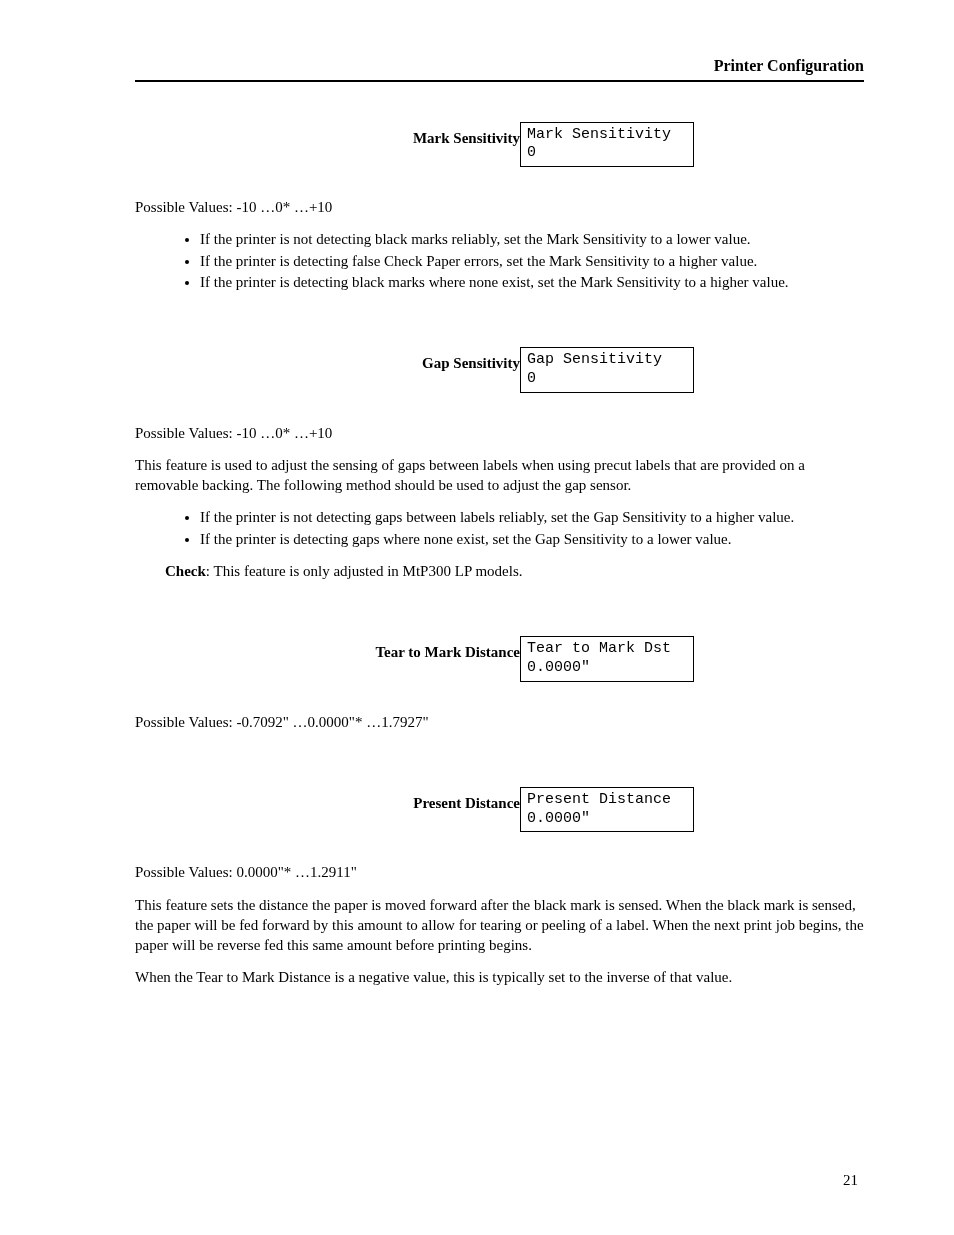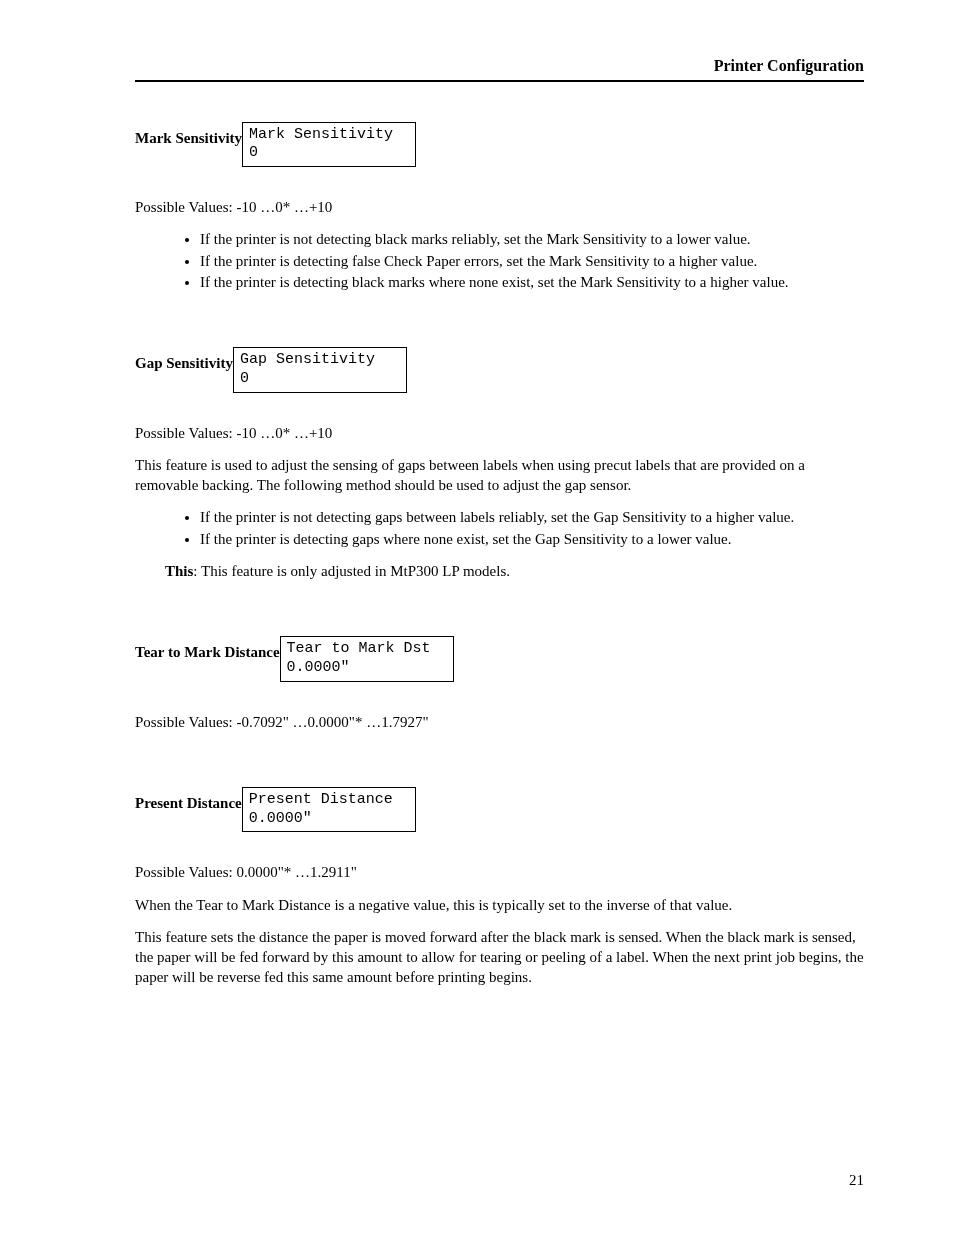--- a/index.html
+++ b/index.html
@@ -26,21 +26,21 @@
     border-bottom: 2px solid #000;
     padding-bottom: 3px;
     margin-bottom: 40px;
   }
   .section {
     margin-bottom: 55px;
   }
   .section-head {
     display: flex;
     align-items: flex-start;
-    justify-content: flex-start;
+    justify-content: flex-end;
     margin-bottom: 30px;
   }
   .section-title {
     font-weight: bold;
     font-size: 15px;
     padding-top: 6px;
   }
   .display-box {
     border: 1.5px solid #000;
     font-family: "Courier New", Courier, monospace;
@@ -65,21 +65,21 @@
     margin: 1px 0;
   }
   .note-indent {
     margin-left: 30px;
     margin-top: 12px;
   }
   .bold { font-weight: bold; }
   .page-number {
     position: absolute;
     bottom: 45px;
-    right: 90px;
+    right: 96px;
     font-size: 15px;
     text-align: center;
   }
 </style>
 </head>
 <body>
 
 <div class="page">
 
   <div class="page-header">Printer Configuration</div>
@@ -108,21 +108,21 @@
         <div class="line2">0</div>
       </div>
     </div>
     <div class="possible-values">Possible Values:  -10 …0* …+10</div>
     <div class="body-text">This feature is used to adjust the sensing of gaps between labels when using precut labels that are provided on a removable backing.  The following method should be used to adjust the gap sensor.</div>
     <ul class="bullets">
       <li>If the printer is not detecting gaps between labels reliably, set the Gap Sensitivity to a higher value.</li>
       <li>If the printer is detecting gaps where none exist, set the Gap Sensitivity to a lower value.</li>
     </ul>
     <div class="note-indent">
-      <span class="bold">This</span><span>: This feature is only adjusted in MtP300 LP models.</span>
+      <span class="bold">Check</span><span>: This feature is only adjusted in MtP300 LP models.</span>
     </div>
   </div>
 
   <div class="section">
     <div class="section-head">
       <div class="section-title">Tear to Mark Distance</div>
       <div class="display-box">
         <div>Tear to Mark Dst</div>
         <div class="line2">0.0000"</div>
       </div>
@@ -132,18 +132,18 @@
 
   <div class="section">
     <div class="section-head">
       <div class="section-title">Present Distance</div>
       <div class="display-box">
         <div>Present Distance</div>
         <div class="line2">0.0000"</div>
       </div>
     </div>
     <div class="possible-values">Possible Values:  0.0000"* …1.2911"</div>
+    <div class="body-text">This feature sets the distance the paper is moved forward after the black mark is sensed.  When the black mark is sensed, the paper will be fed forward by this amount to allow for tearing or peeling of a label.  When the next print job begins, the paper will be reverse fed this same amount before printing begins.</div>
     <div class="body-text">When the Tear to Mark Distance is a negative value, this is typically set to the inverse of that value.</div>
-    <div class="body-text">This feature sets the distance the paper is moved forward after the black mark is sensed.  When the black mark is sensed, the paper will be fed forward by this amount to allow for tearing or peeling of a label.  When the next print job begins, the paper will be reverse fed this same amount before printing begins.</div>
   </div>
 
   <div class="page-number">21</div>
 </div>
 
 </body></html>

